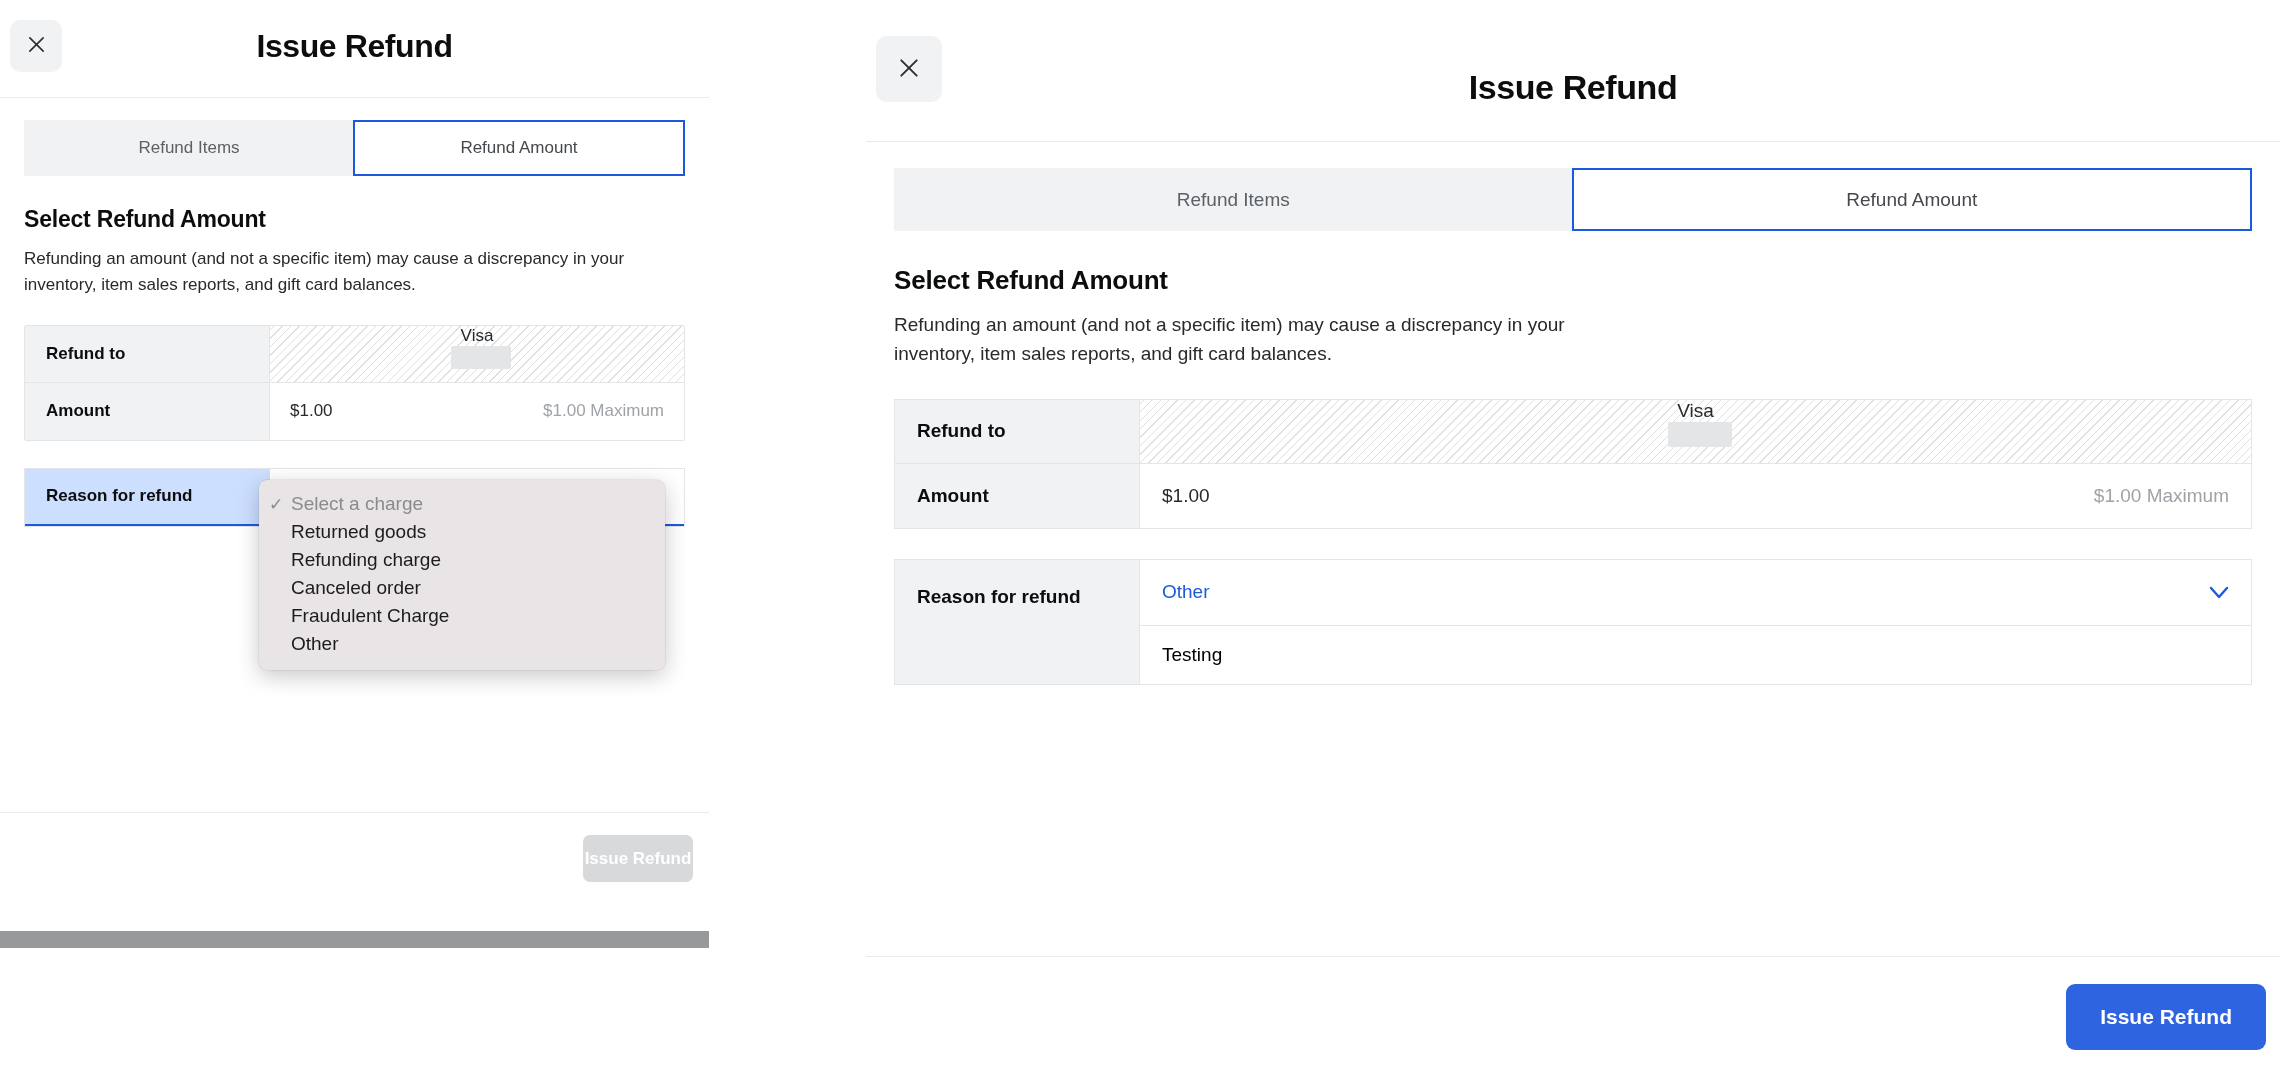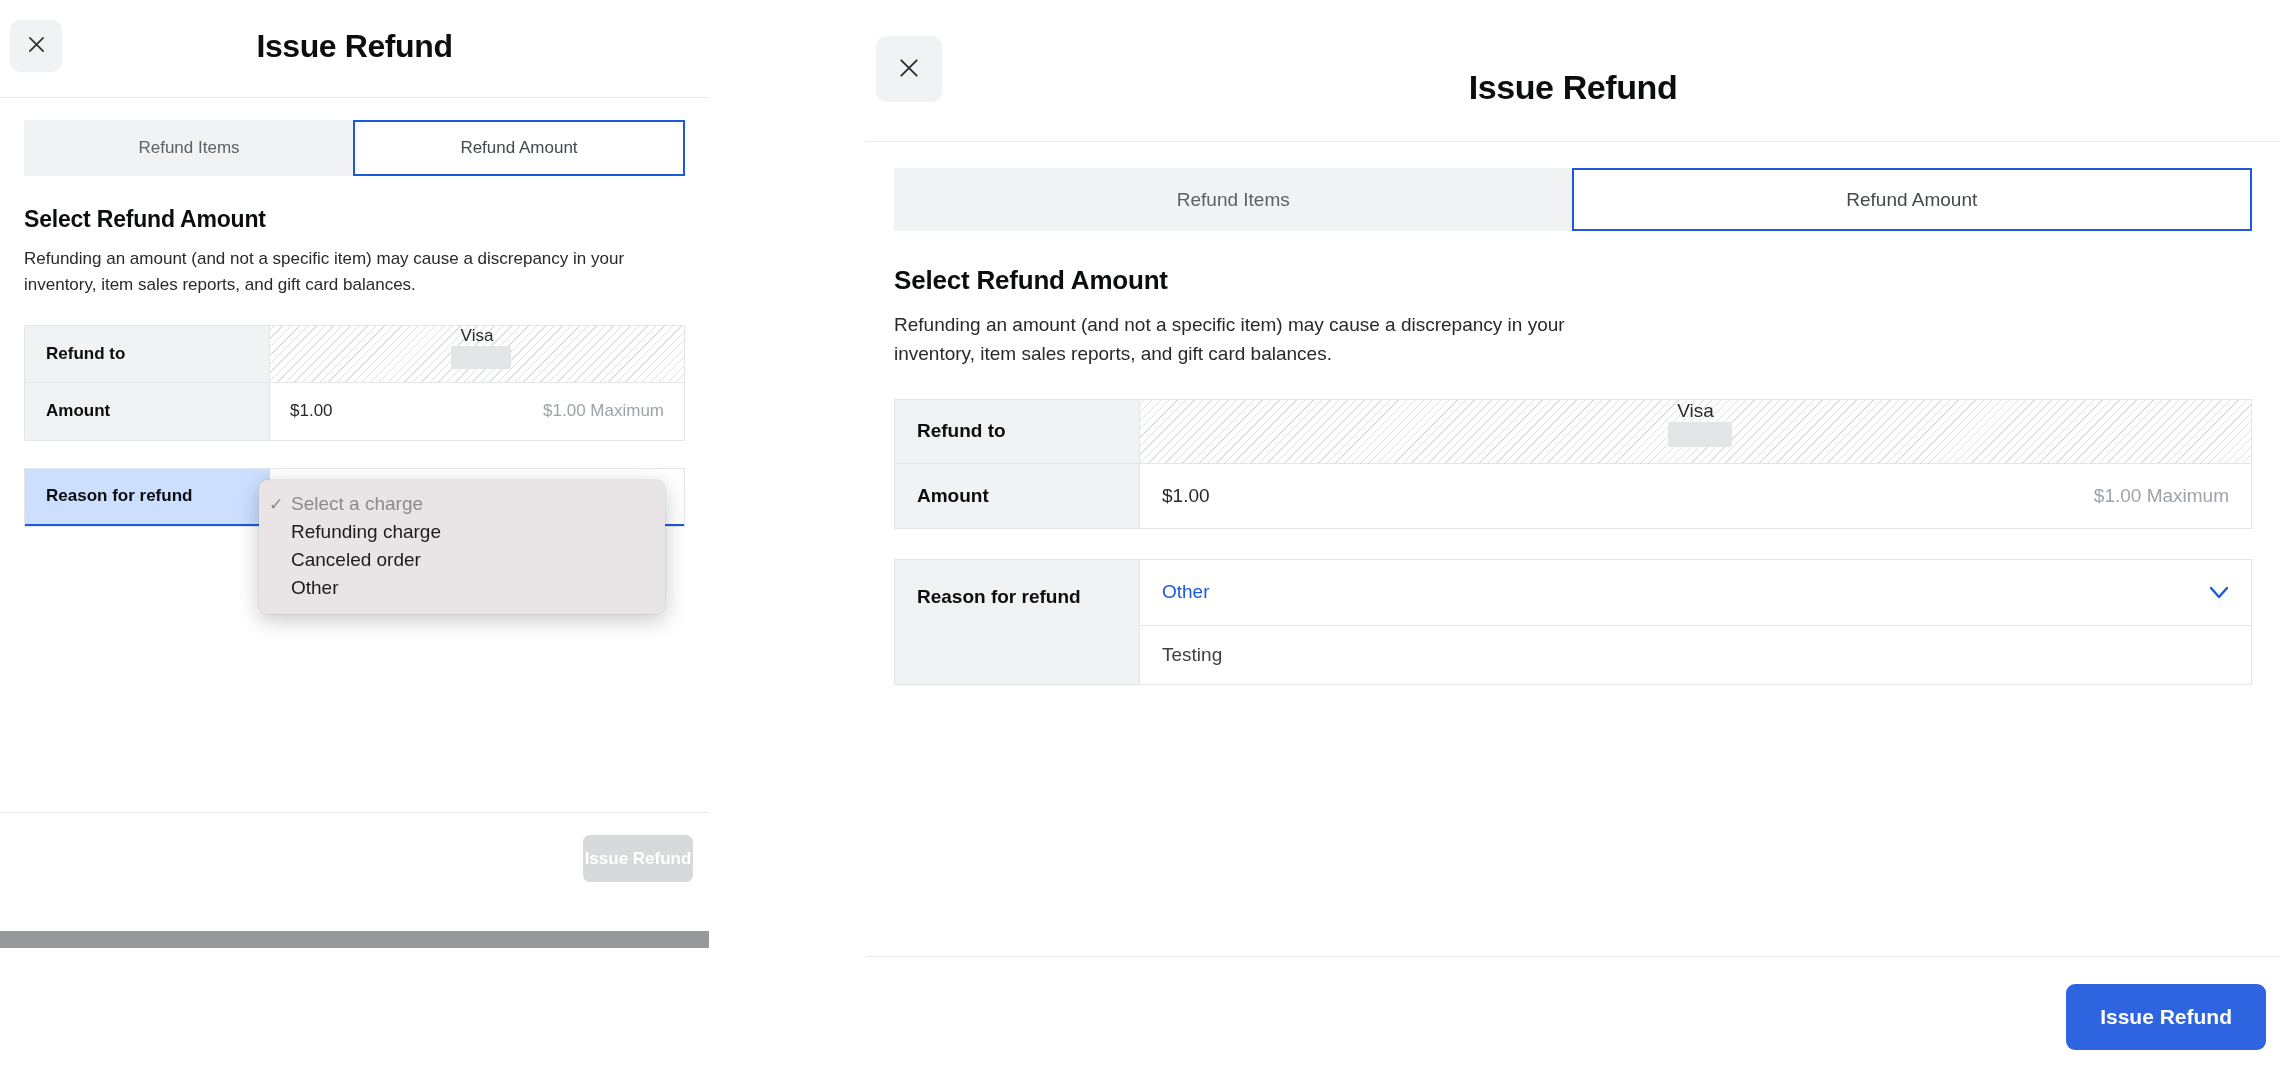--- a/index.html
+++ b/index.html
@@ -274,21 +274,21 @@
     border-bottom: 1px solid #e3e5e7;
     cursor: pointer;
   }
   .r-select-value { font-size: 19px; color: #1b5bdb; }
   .r-chev { color: #1b5bdb; display: flex; align-items: center; }
   .r-chev svg { width: 20px; height: 13px; }
   .r-note-row {
     height: 58px;
     display: flex; align-items: center;
     padding: 0 22px;
-    font-size: 19px; color: #404040;
+    font-size: 19px; color: #000000;
   }
   .right-footer {
     position: absolute; left: 0; bottom: 0;
     width: 1414px; height: 122px;
     border-top: 1px solid #e8eaed;
     background: #fff;
   }
   .issue-refund-btn {
     position: absolute; right: 14px; top: 27px;
     height: 66px; padding: 0 34px;
@@ -365,25 +365,33 @@
     <div class="bottom-gray-bar"></div>
   </div>
 
   <div class="select-popup">
     <div class="select-option placeholder">
       <span class="chk">✓</span>
       <span>Select a charge</span>
     </div>
     <div class="select-option">
       <span class="chk"></span>
+      <span>Returned goods</span>
+    </div>
+    <div class="select-option">
+      <span class="chk"></span>
       <span>Refunding charge</span>
     </div>
     <div class="select-option">
       <span class="chk"></span>
       <span>Canceled order</span>
+    </div>
+    <div class="select-option">
+      <span class="chk"></span>
+      <span>Fraudulent Charge</span>
     </div>
     <div class="select-option">
       <span class="chk"></span>
       <span>Other</span>
     </div>
   </div>
 
   <div class="right-panel">
 
     <div class="right-header">

